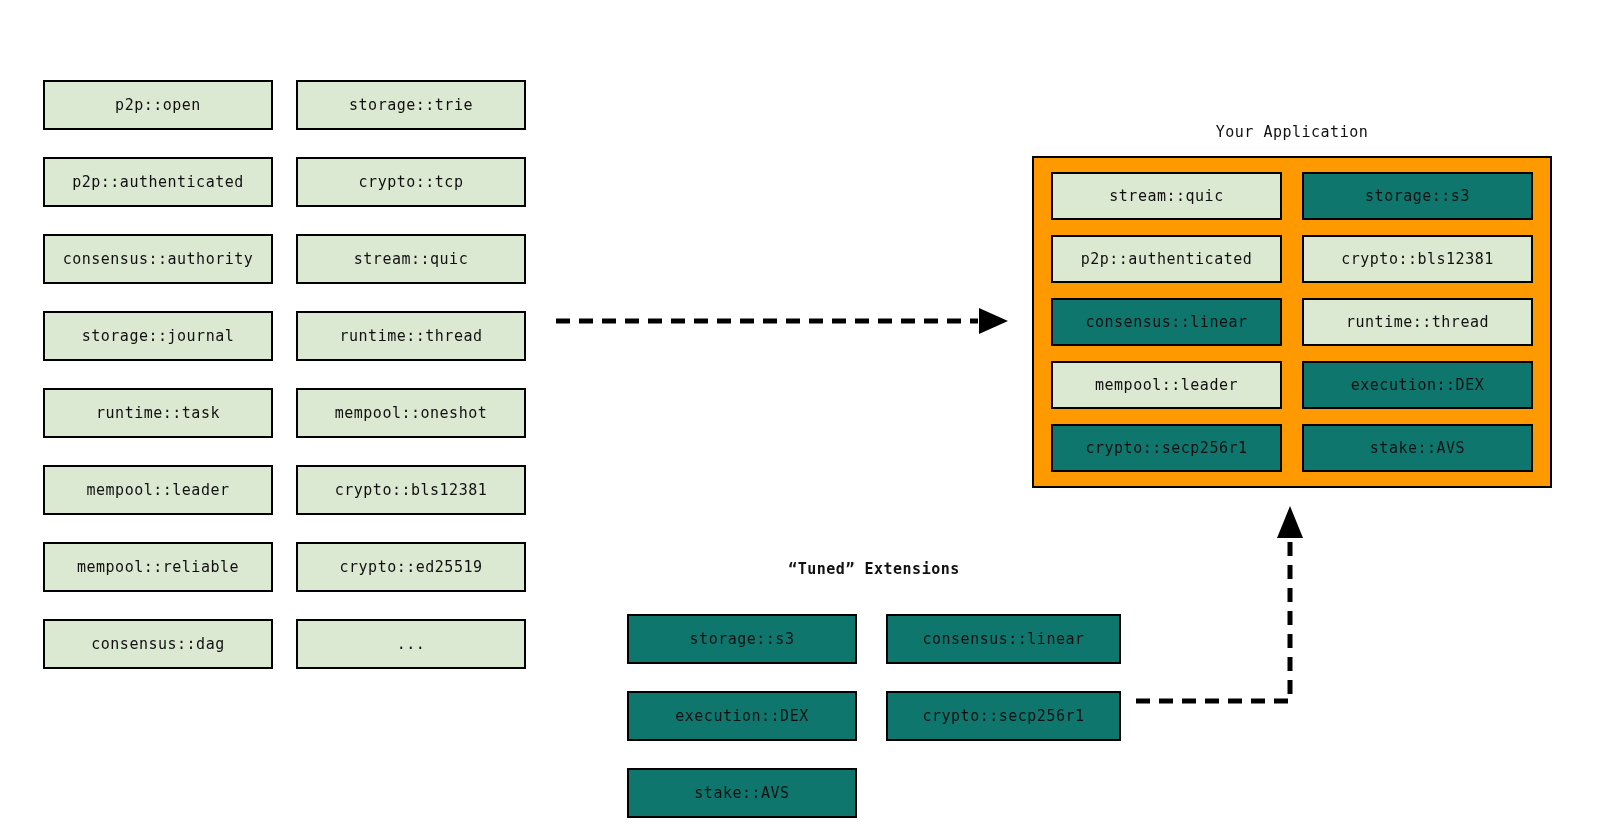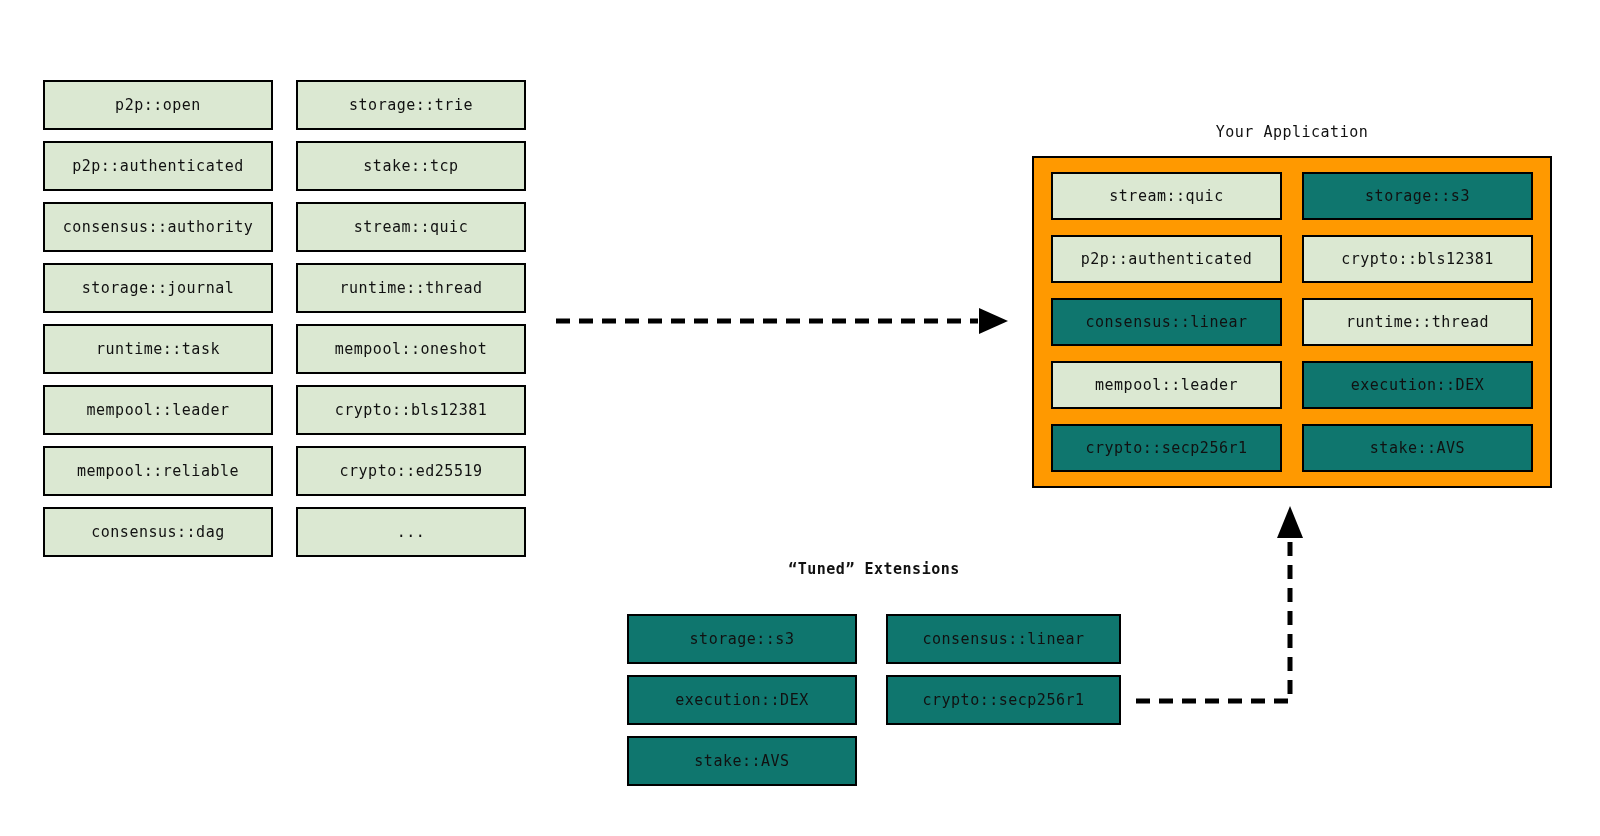--- a/index.html
+++ b/index.html
@@ -23,21 +23,21 @@
     position: absolute;
     text-align: center;
     font-size: 15px;
     letter-spacing: 0.5px;
     white-space: nowrap;
   }
   .stack {
     position: absolute;
     display: flex;
     flex-direction: column;
-    gap: 11px;
+    gap: 27px;
   }
   .box {
     height: 50px;
     border: 2px solid #000000;
     box-sizing: border-box;
     display: flex;
     align-items: center;
     justify-content: center;
     font-size: 15px;
     letter-spacing: 0.5px;
@@ -89,21 +89,21 @@
     <div class="box green">consensus::authority</div>
     <div class="box green">storage::journal</div>
     <div class="box green">runtime::task</div>
     <div class="box green">mempool::leader</div>
     <div class="box green">mempool::reliable</div>
     <div class="box green">consensus::dag</div>
   </div>
 
   <div class="stack prim-col2">
     <div class="box green">storage::trie</div>
-    <div class="box green">stake::tcp</div>
+    <div class="box green">crypto::tcp</div>
     <div class="box green">stream::quic</div>
     <div class="box green">runtime::thread</div>
     <div class="box green">mempool::oneshot</div>
     <div class="box green">crypto::bls12381</div>
     <div class="box green">crypto::ed25519</div>
     <div class="box green">...</div>
   </div>
 
   <div class="title app-title">Your Application</div>
 

